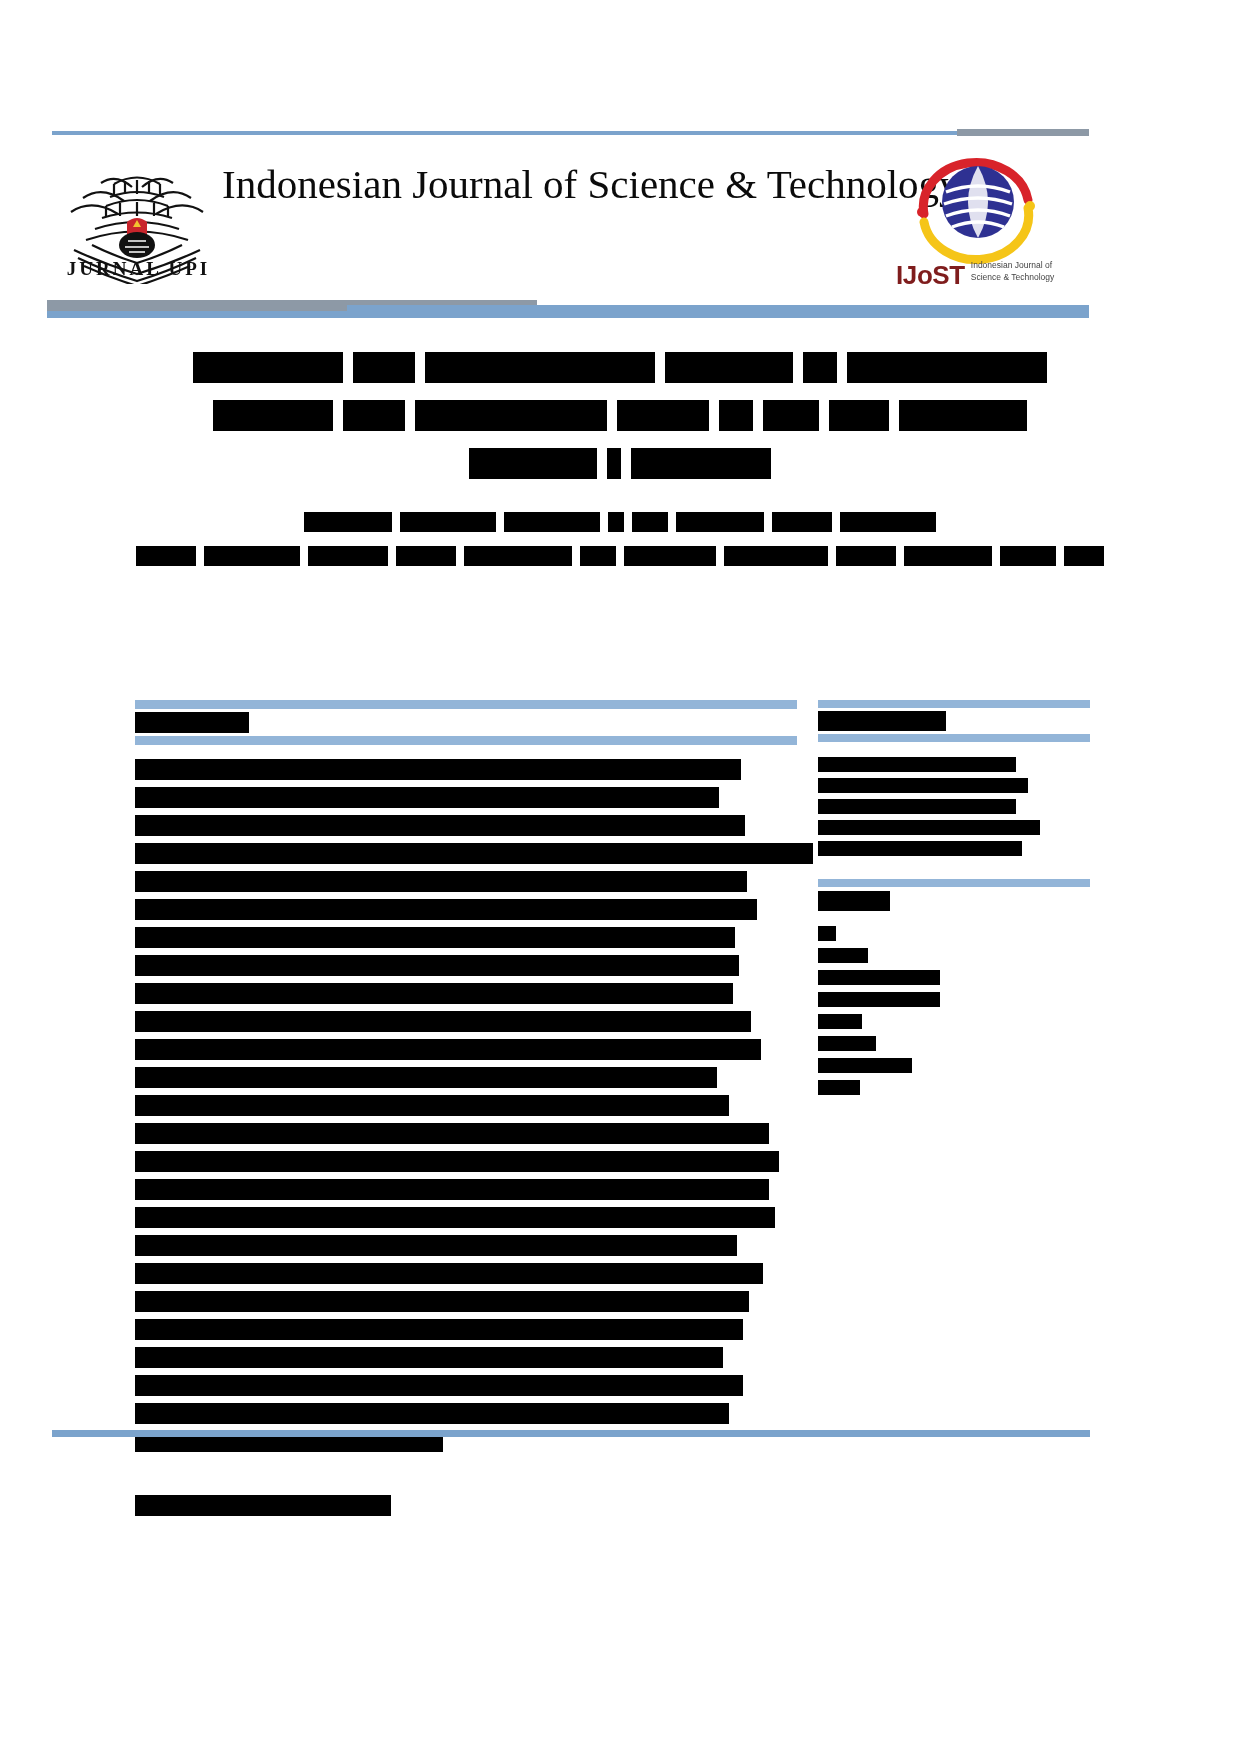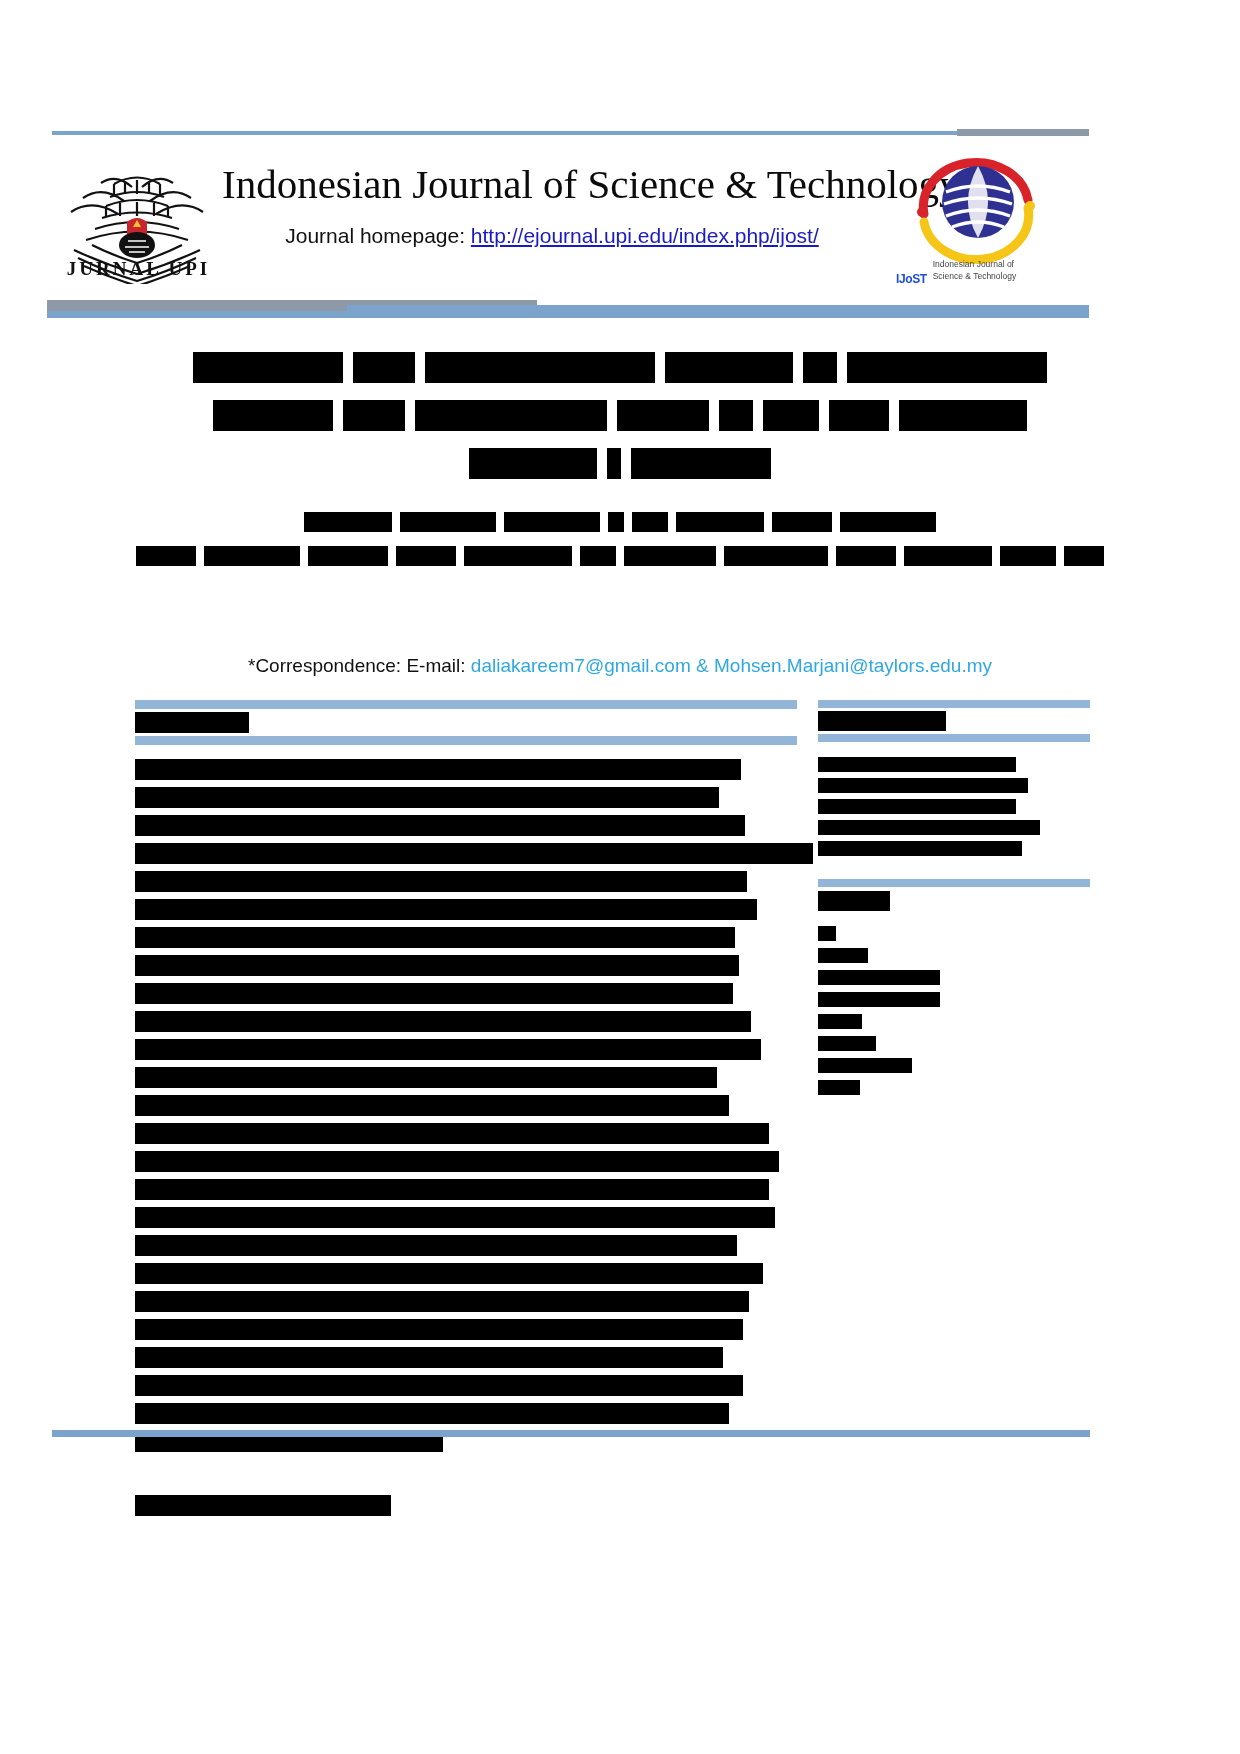--- a/index.html
+++ b/index.html
@@ -54,21 +54,21 @@
   .j-home{
     position:absolute;left:222px;top:88px;width:660px;text-align:center;
     font-family:"Liberation Sans",sans-serif;font-size:21px;color:#111;
   }
   .j-home a{color:#1a1ac4;text-decoration:underline;}
   .ijost-logo{position:absolute;left:896px;top:0px;width:160px;height:155px;}
   .ijost-word{
     position:absolute;left:896px;top:124px;width:165px;
     font-family:"Liberation Sans",sans-serif;
   }
-  .ijost-word b{font-size:12px;color:#1d4ed8;letter-spacing:-.4px;}
+  .ijost-word b{font-size:26px;color:#7f1d1d;letter-spacing:-.4px;}
   .ijost-word span{font-size:8.5px;color:#444;line-height:1.15;display:inline-block;
     vertical-align:2px;margin-left:3px;}
 
   
   .rb{background:#000;display:inline-block;vertical-align:middle;}
   .rline{position:relative;white-space:nowrap;}
 
   .title-block{position:absolute;left:0;top:352px;width:1240px;text-align:center;}
   .title-block .rline{margin:0 0 17px 0;height:31px;}
   .title-block .rb{height:31px;margin:0 5px;}
@@ -150,24 +150,20 @@
           <path d="M75 76 l4 7 l-8 0 z" fill="#f2c230"></path>
           <ellipse cx="75" cy="101" rx="18" ry="13" fill="#111"></ellipse>
           <path d="M66 97 l18 0 M63 103 l24 0 M67 108 l16 0" stroke="#fff" stroke-width="1.6"></path>
         </g>
       </svg>
     </div>
     <div class="upi-name">JURNAL UPI</div>
 
     <div class="j-title">Indonesian Journal of Science &amp; Technology</div>
 
-    <div class="j-home">
-      <span>Journal homepage:</span>
-      <a href="#">http://ejournal.upi.edu/index.php/ijost/</a>
-    </div>
 
     <div class="ijost-logo">
       <svg viewBox="0 0 160 155" width="160" height="155">
         <path d="M28 78 a52 44 0 0 1 104 -14" fill="none" stroke="#d8232a" stroke-width="9" stroke-linecap="round"></path>
         <path d="M132 72 a52 44 0 0 1 -104 14" fill="none" stroke="#f5c518" stroke-width="9" stroke-linecap="round"></path>
         <circle cx="26" cy="76" r="5" fill="#d8232a"></circle>
         <circle cx="134" cy="70" r="5" fill="#f5c518"></circle>
         <circle cx="82" cy="66" r="36" fill="#2e3192"></circle>
         <g stroke="#ffffff" stroke-width="3.4" fill="none">
           <path d="M50 56 q32 -12 64 0"></path>
@@ -194,24 +190,20 @@
       <div class="rline"><span class="rb" style="width: 150px;"></span><span class="rb" style="width: 62px;"></span><span class="rb" style="width: 230px;"></span><span class="rb" style="width: 128px;"></span><span class="rb" style="width: 34px;"></span><span class="rb" style="width: 200px;"></span></div>
       <div class="rline"><span class="rb" style="width: 120px;"></span><span class="rb" style="width: 62px;"></span><span class="rb" style="width: 192px;"></span><span class="rb" style="width: 92px;"></span><span class="rb" style="width: 34px;"></span><span class="rb" style="width: 56px;"></span><span class="rb" style="width: 60px;"></span><span class="rb" style="width: 128px;"></span></div>
       <div class="rline"><span class="rb" style="width: 128px;"></span><span class="rb" style="width: 14px;"></span><span class="rb" style="width: 140px;"></span></div>
     </div>
 
   <div class="auth-block">
       <div class="rline"><span class="rb" style="width: 88px;"></span><span class="rb" style="width: 96px;"></span><span class="rb" style="width: 96px;"></span><span class="rb" style="width: 16px;"></span><span class="rb" style="width: 36px;"></span><span class="rb" style="width: 88px;"></span><span class="rb" style="width: 60px;"></span><span class="rb" style="width: 96px;"></span></div>
       <div class="rline"><span class="rb" style="width: 60px;"></span><span class="rb" style="width: 96px;"></span><span class="rb" style="width: 80px;"></span><span class="rb" style="width: 60px;"></span><span class="rb" style="width: 108px;"></span><span class="rb" style="width: 36px;"></span><span class="rb" style="width: 92px;"></span><span class="rb" style="width: 104px;"></span><span class="rb" style="width: 60px;"></span><span class="rb" style="width: 88px;"></span><span class="rb" style="width: 56px;"></span><span class="rb" style="width: 40px;"></span></div>
     </div>
 
-  <div class="corr">
-    <span>*Correspondence: E-mail:</span>
-    <span class="mail">daliakareem7@gmail.com &amp; Mohsen.Marjani@taylors.edu.my</span>
-  </div>
 
   <div class="cols">
 
     <div class="col-left">
       <div class="sec-rule"></div>
       <div class="sec-head">
           <div class="rline"><span class="rb" style="width: 36px;"></span><span class="rb" style="width: 12px;"></span><span class="rb" style="width: 26px;"></span><span class="rb" style="width: 10px;"></span><span class="rb" style="width: 30px;"></span></div>
         </div>
       <div class="sec-rule"></div>
 

